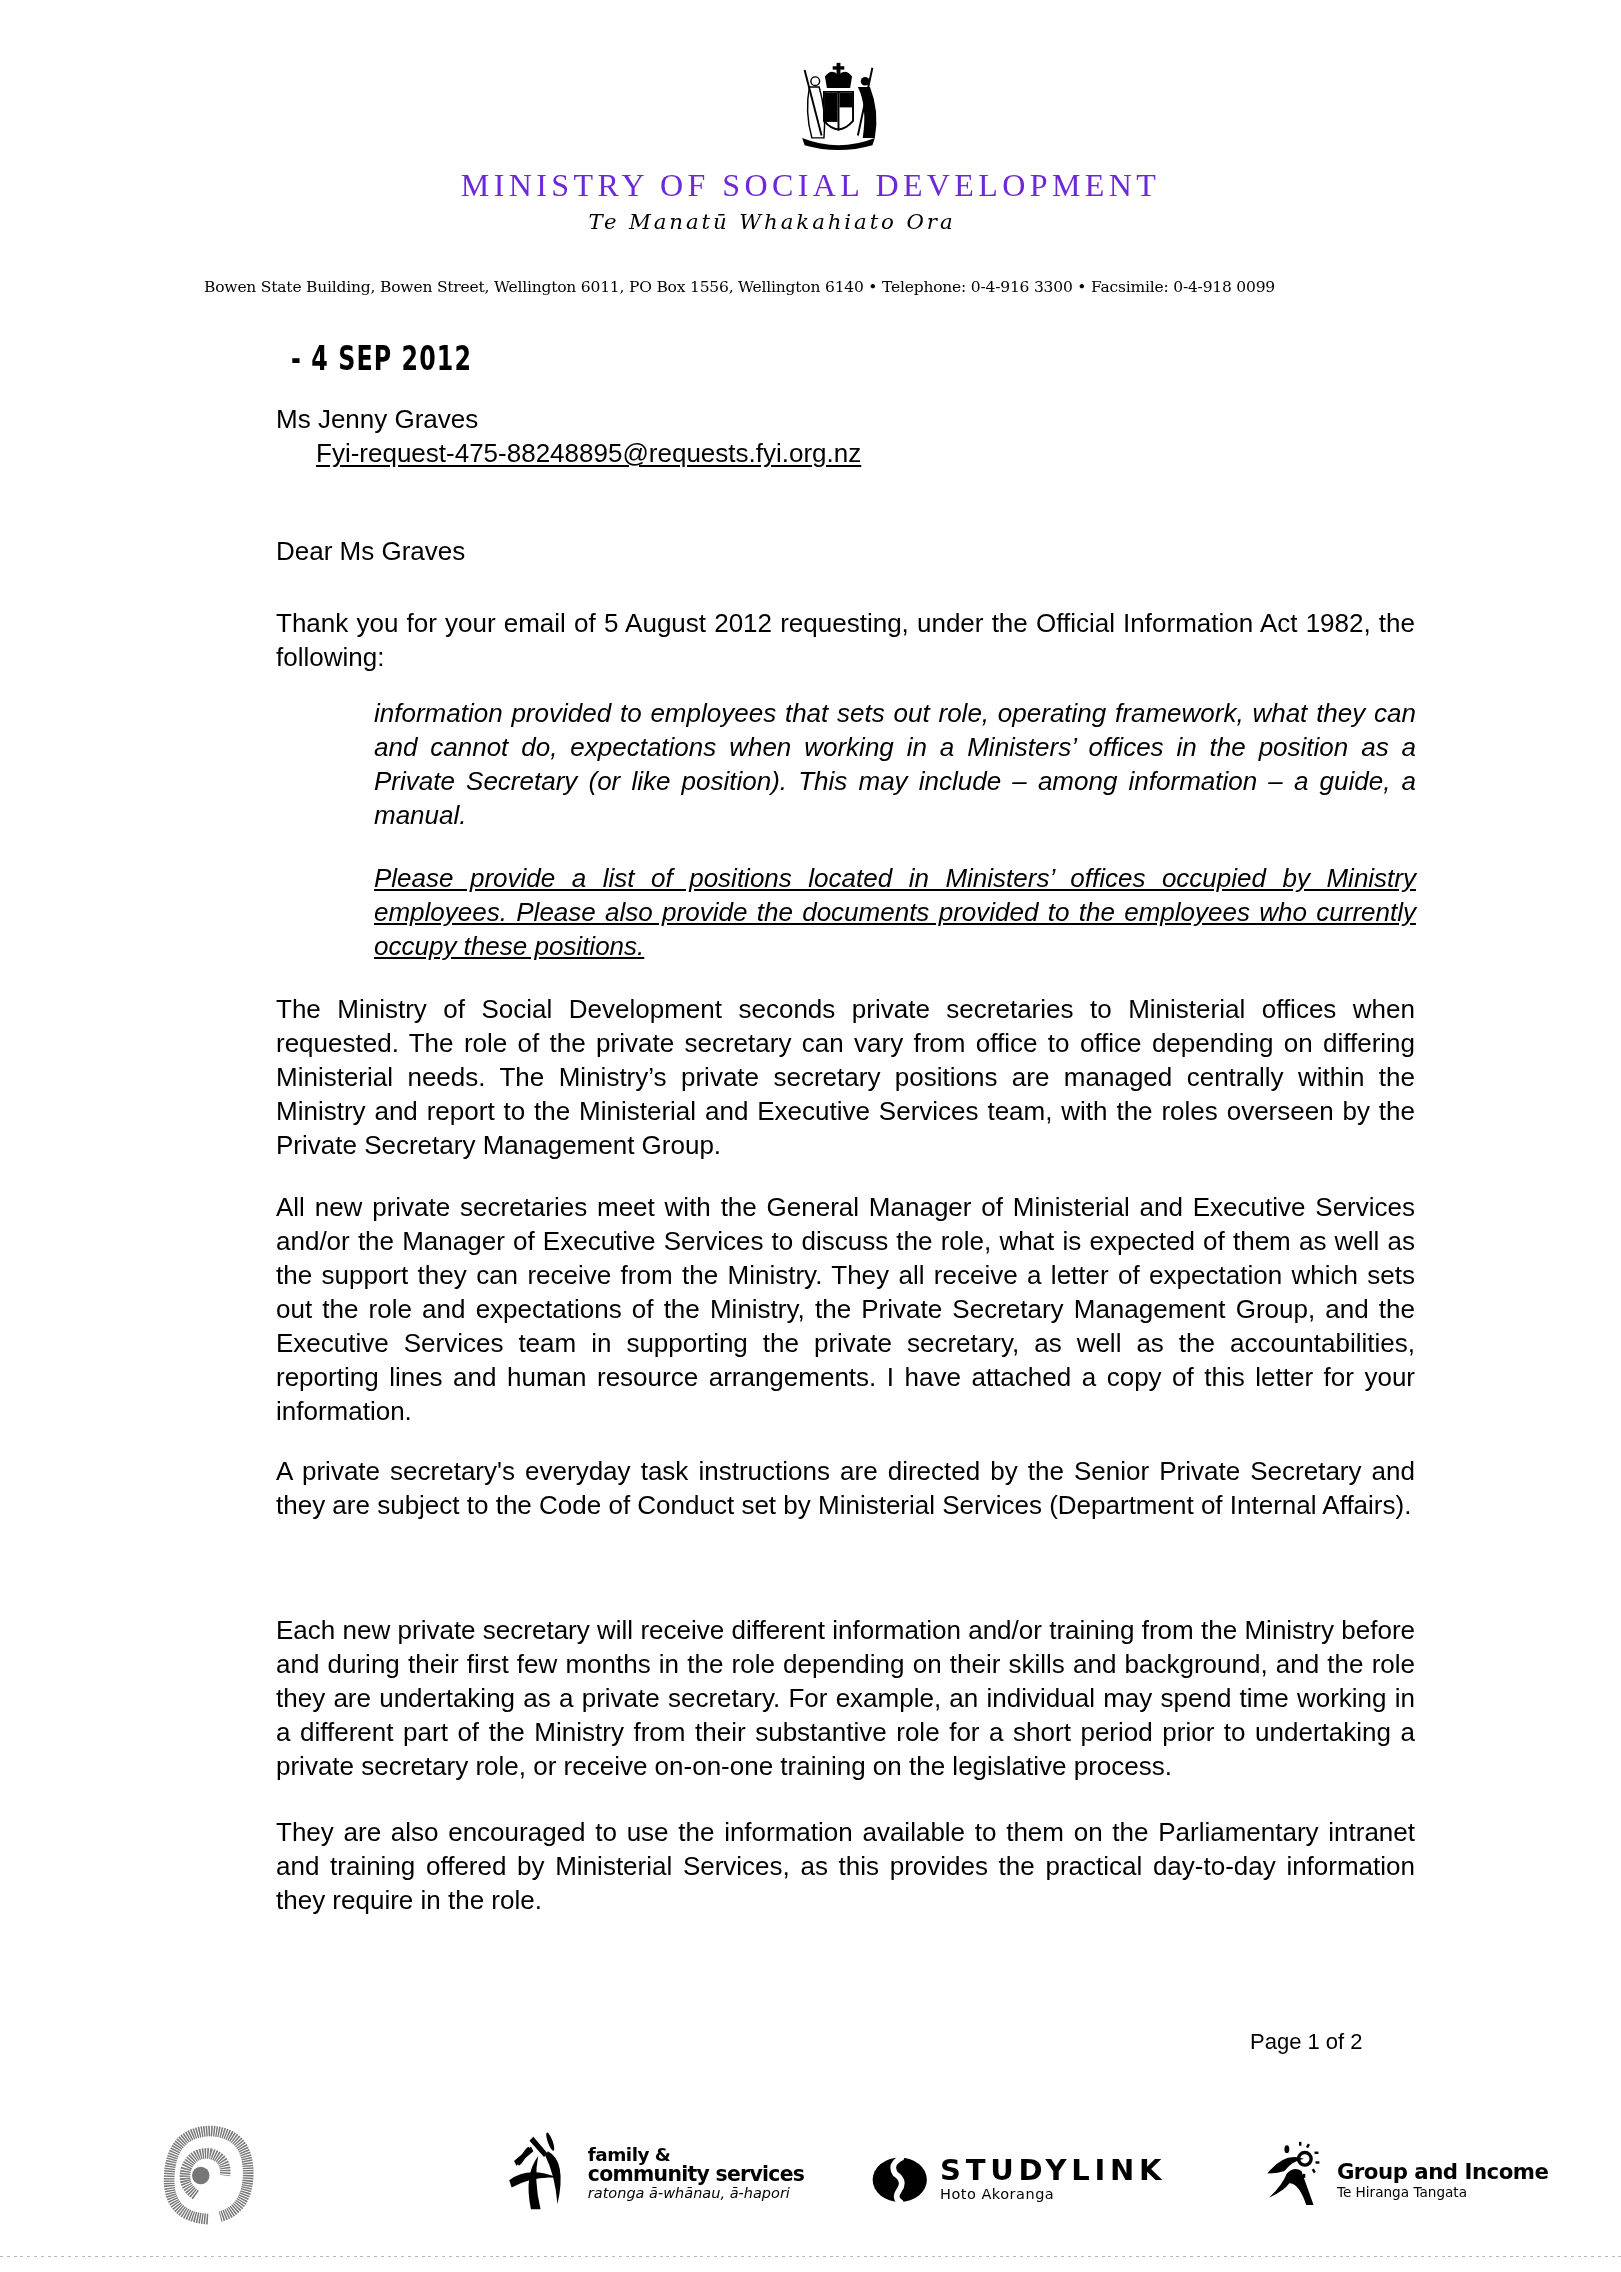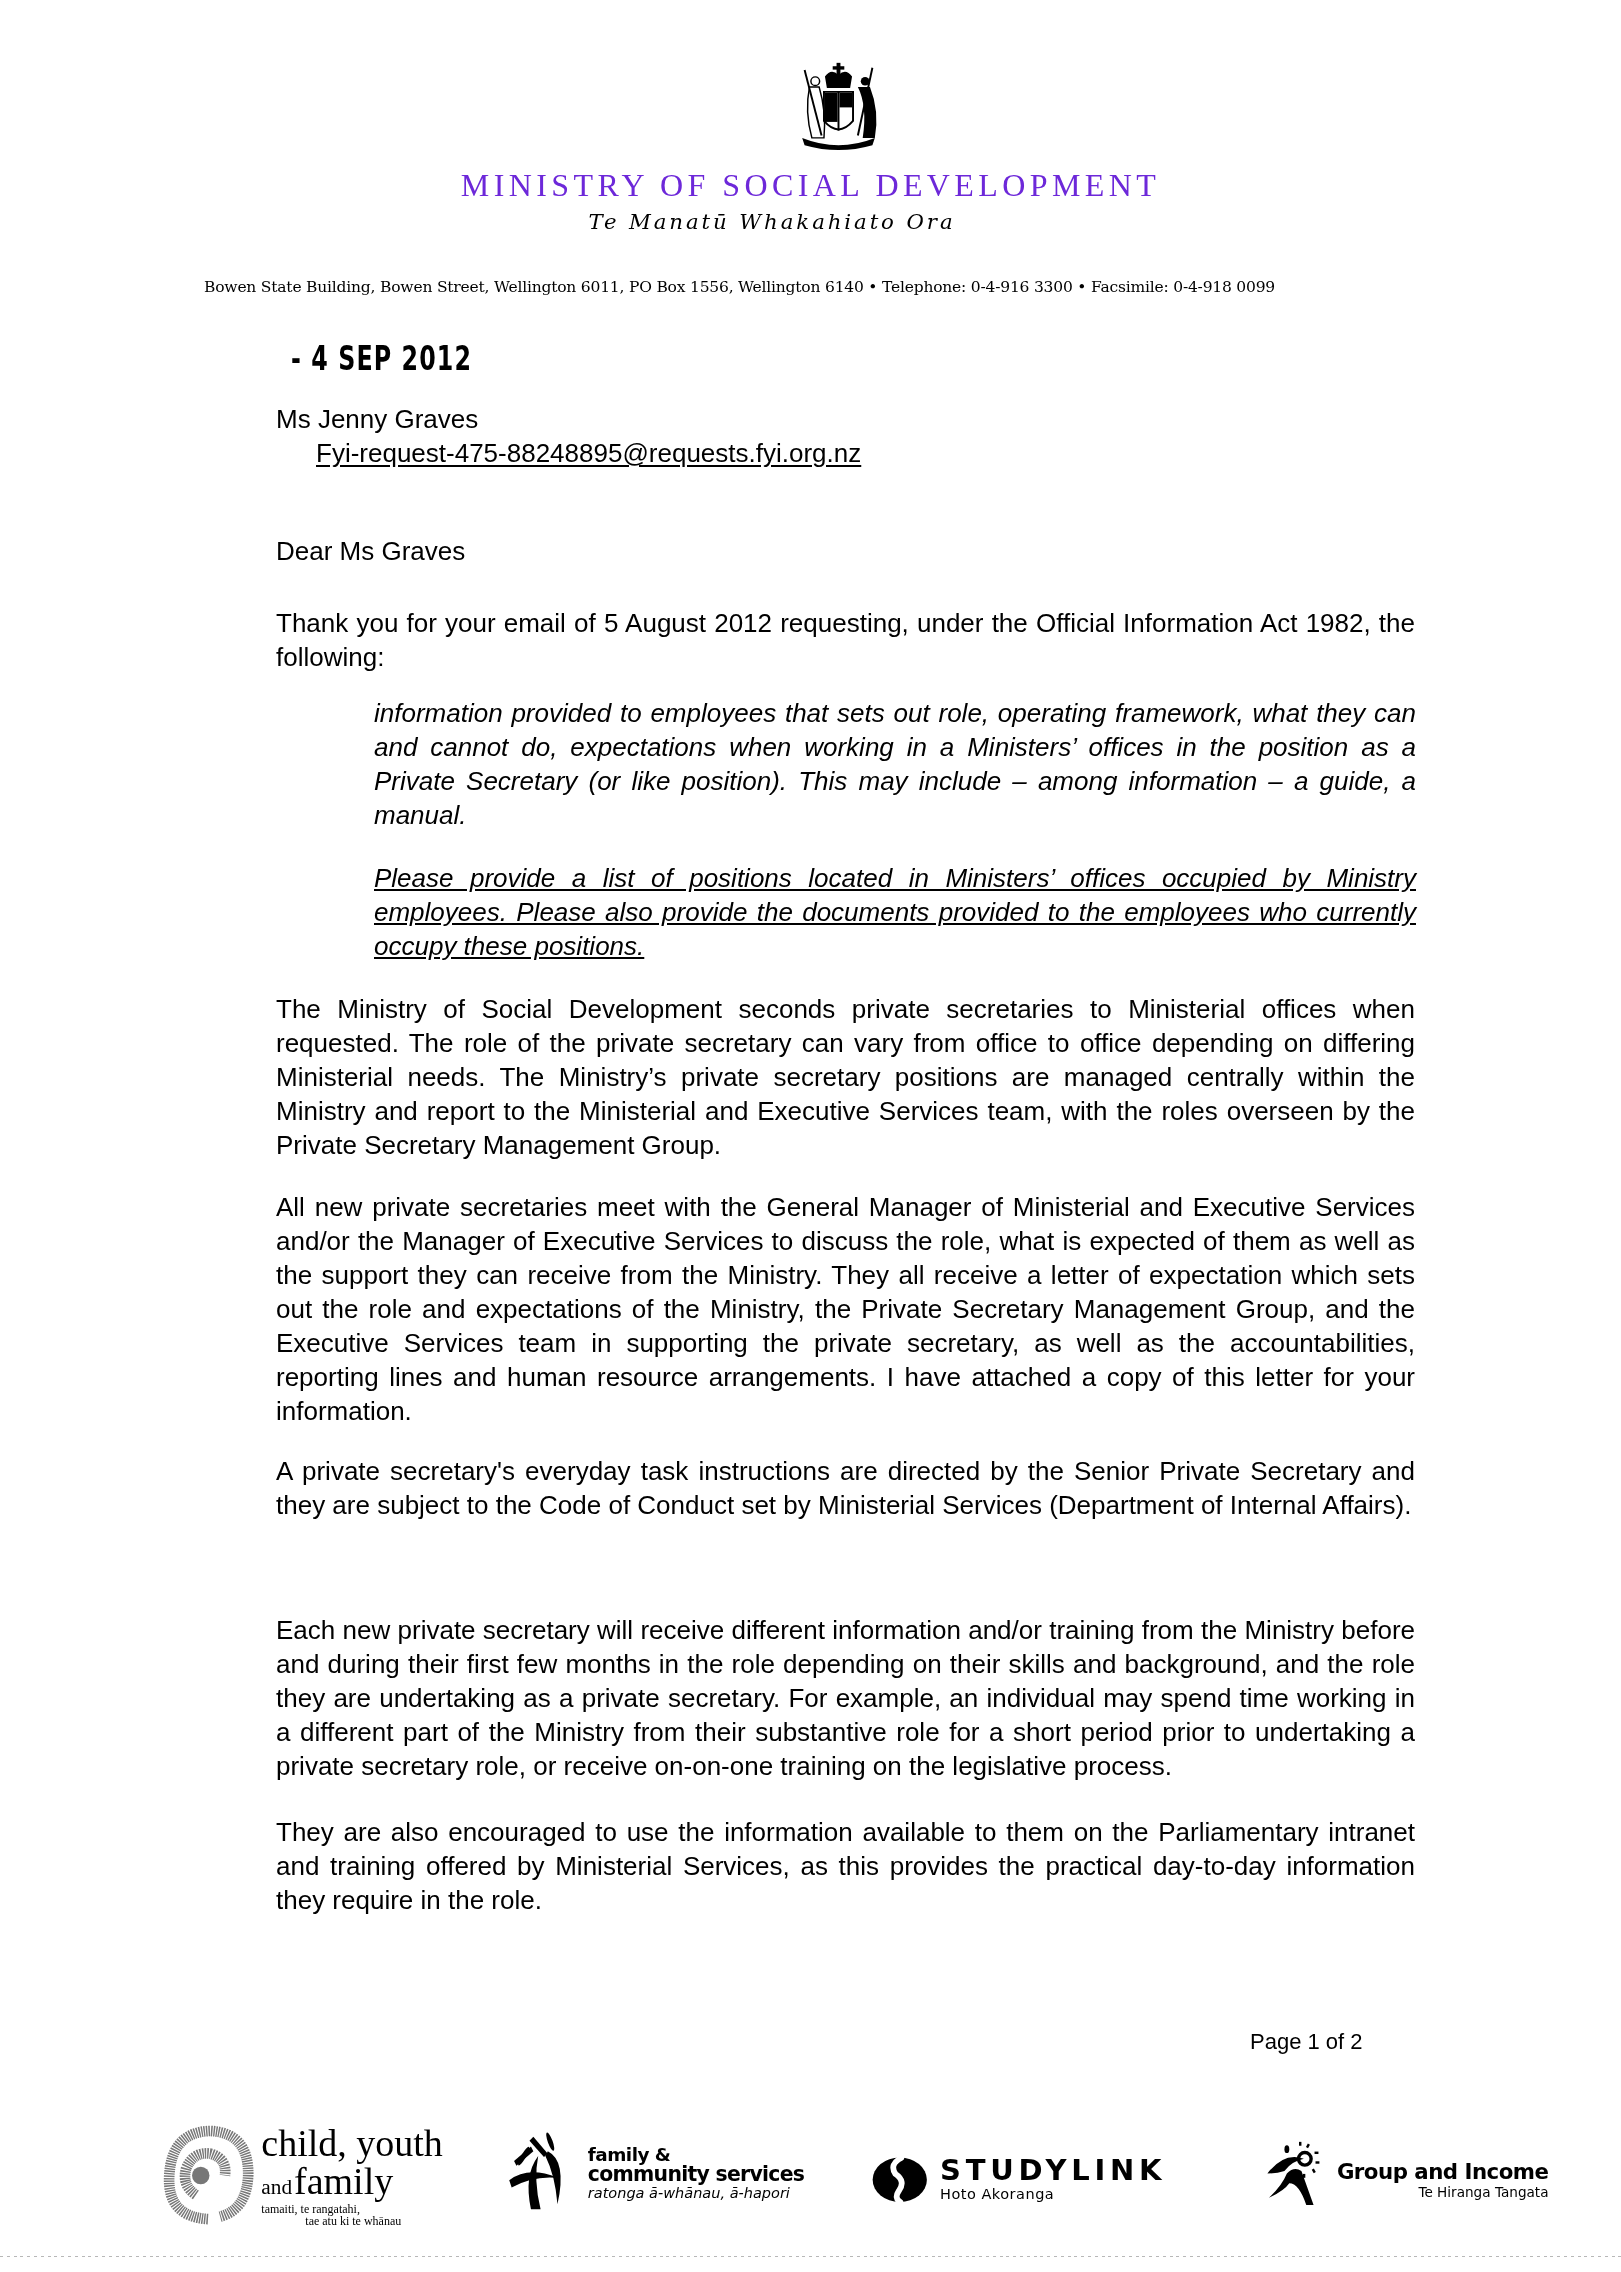--- a/index.html
+++ b/index.html
@@ -64,21 +64,21 @@
   #logo-sl { left: 872px; top: 2156px; }
   #logo-sl .mark { width: 56px; height: 46px; }
   #logo-sl .txt { margin-left: 12px; font-family: "DejaVu Sans", sans-serif; }
   #logo-sl .l1 { font-size: 29px; font-weight: bold; letter-spacing: 4.8px; line-height: 1; }
   #logo-sl .l2 { font-size: 14.5px; line-height: 1.3; letter-spacing: 0.5px; }
 
   #logo-wi { left: 1265px; top: 2137px; }
   #logo-wi .mark { width: 68px; height: 68px; }
   #logo-wi .txt { margin-left: 3.9px; margin-top: 19.4px; font-family: "DejaVu Sans", sans-serif; }
   #logo-wi .l1 { font-size: 21.3px; font-weight: bold; letter-spacing: -0.5px; line-height: 1.1; }
-  #logo-wi .l2 { font-size: 13.6px; line-height: 1.3; text-align: right; }
+  #logo-wi .l2 { font-size: 13.6px; line-height: 1.3; }
 
   #scan-edge { left: 0; top: 2256px; width: 1621px; height: 1px;
     background: repeating-linear-gradient(90deg, #888 0 2.9px, transparent 2.9px 6.8px); opacity: 0.6; }
 </style>
 </head>
 <body>
 
 <svg id="crest" class="abs" viewBox="0 0 200 190">
   <g fill="none" stroke="#000" stroke-width="4">
     <path d="M70 70 L70 130 Q100 165 130 130 L130 70 Z" fill="#fff"></path>
@@ -122,26 +122,20 @@
 <div id="page-number" class="abs">Page 1 of 2</div>
 
 <div id="logo-cyf" class="logo">
   <svg class="mark" viewBox="0 0 190 220">
     <g fill="none" stroke="#777" stroke-width="22" stroke-dasharray="3 2">
       <path d="M95 200 Q10 195 15 110 Q20 20 100 18 Q180 22 178 110 Q175 180 120 195"></path>
       <path d="M70 150 Q40 130 50 95 Q65 60 100 65 Q135 75 130 110"></path>
     </g>
     <circle cx="80" cy="110" r="18" fill="#777"></circle>
   </svg>
-  <div class="txt">
-    <div class="l1">child, youth</div>
-    <div><span class="l2a">and</span> <span class="l2b">family</span></div>
-    <div class="l3">tamaiti, te rangatahi,</div>
-    <div class="l4">tae atu ki te whānau</div>
-  </div>
 </div>
 
 <div id="logo-fcs" class="logo">
   <svg class="mark" viewBox="0 0 160 170">
     <g fill="#000">
       <path d="M55 160 Q40 90 70 50 Q60 100 75 160 Z"></path>
       <path d="M10 100 Q50 70 110 95 Q60 90 15 115 Z"></path>
       <path d="M90 40 Q130 60 110 150 Q105 90 85 50 Z"></path>
       <path d="M20 60 L55 30 L60 40 L25 70 Z"></path>
       <path d="M60 10 L90 45 L82 52 L52 18 Z"></path>

